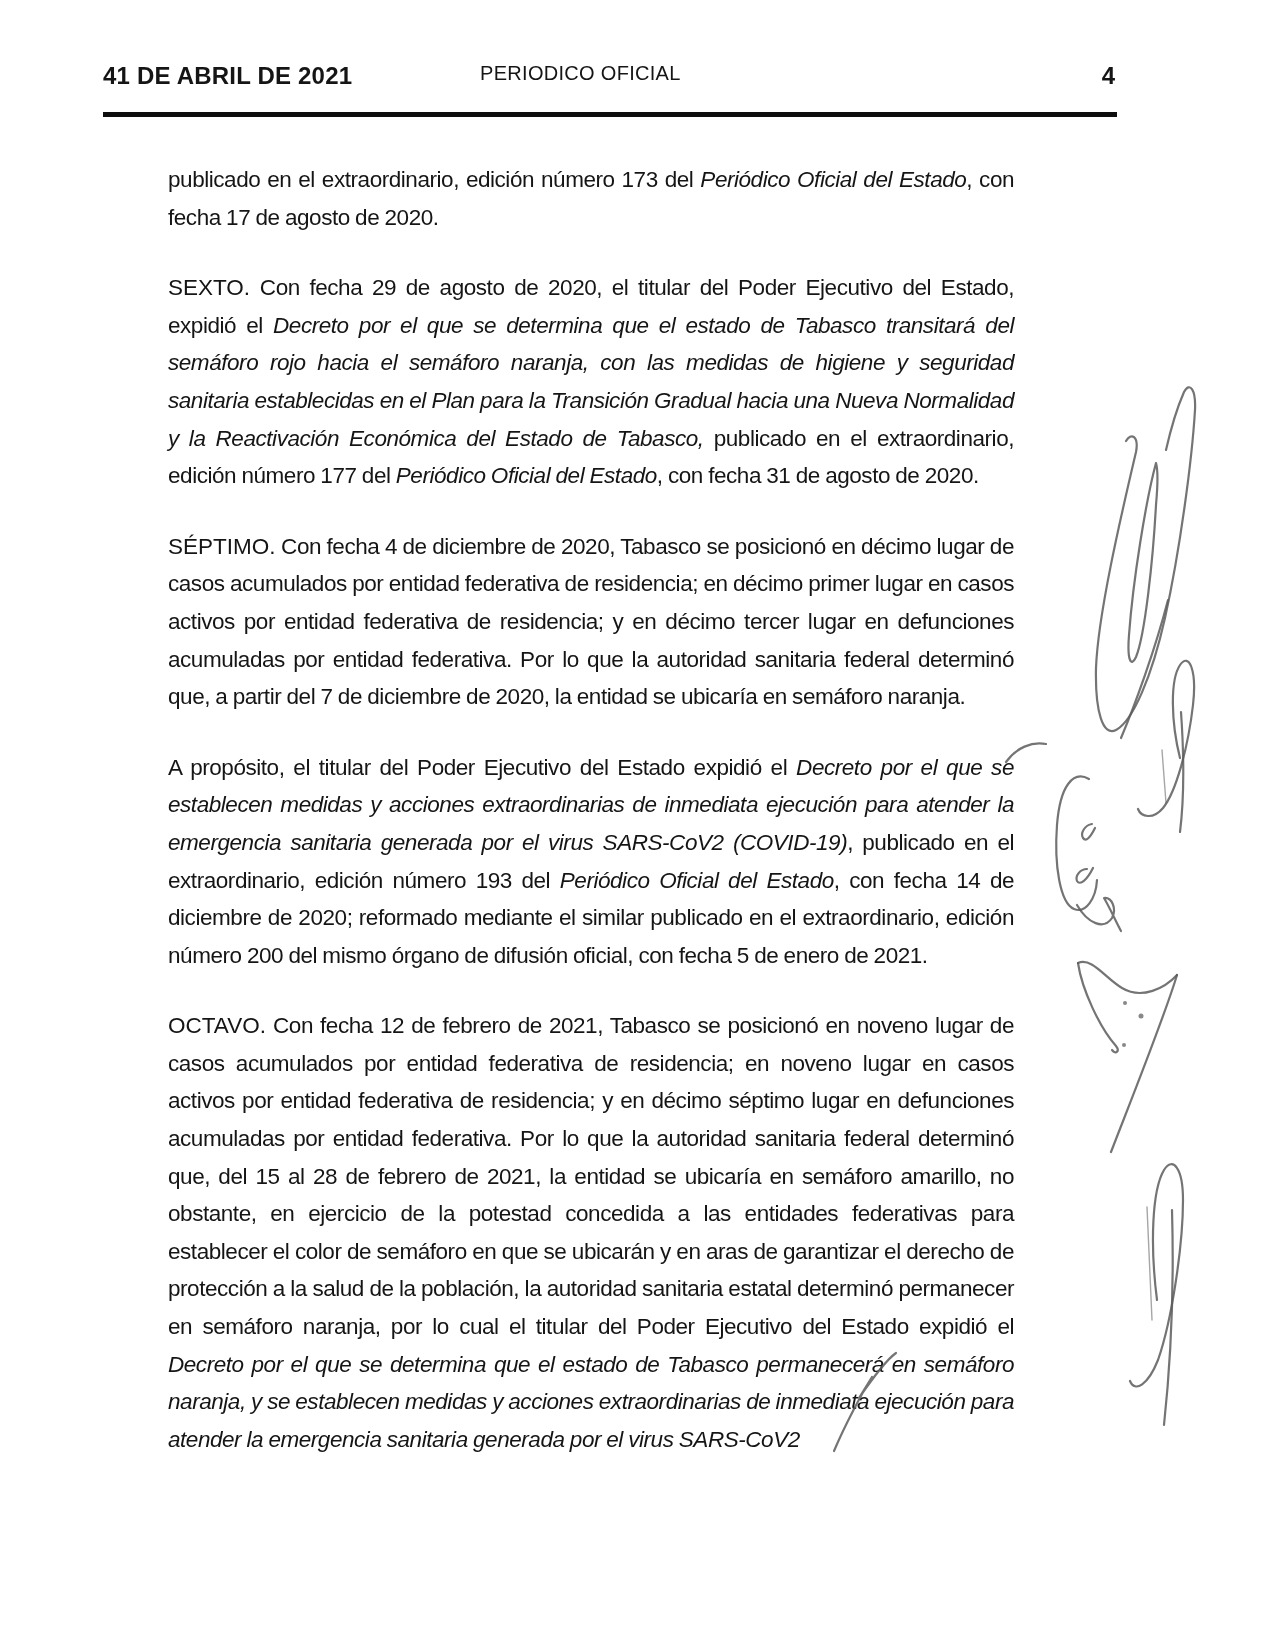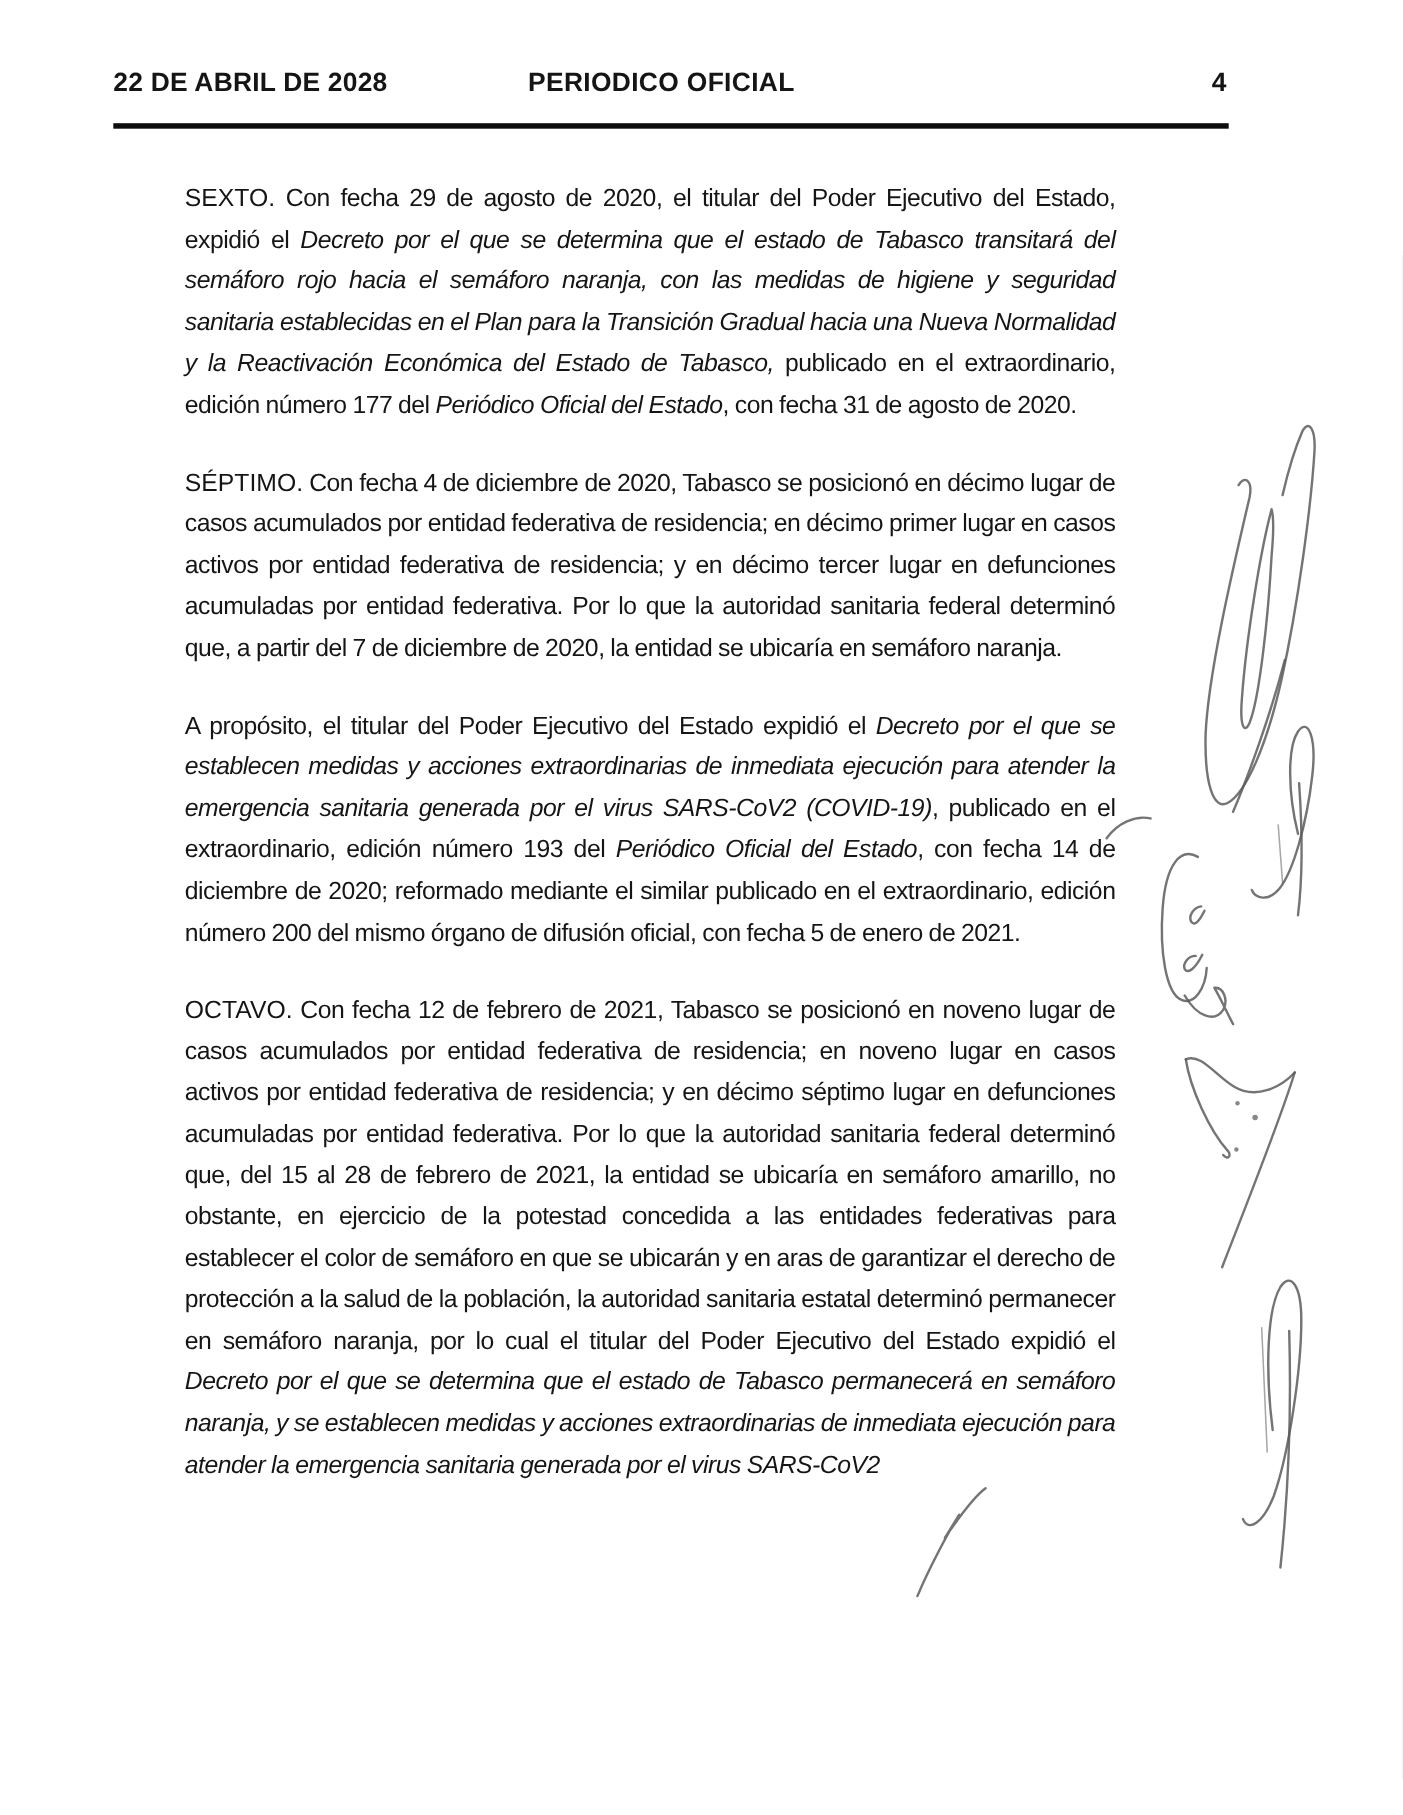--- a/index.html
+++ b/index.html
@@ -13,21 +13,21 @@
     color:#151515;
   }
   
   .hdr-date{
     position:absolute;left:103px;top:62px;
     font-size:24px;font-weight:bold;letter-spacing:.2px;
     white-space:nowrap;
   }
   .hdr-title{
     position:absolute;left:480px;top:62px;
-    font-size:24px;font-weight:bold;letter-spacing:.3px;
+    font-size:20px;font-weight:normal;letter-spacing:.3px;
     white-space:nowrap;
   }
   .hdr-page{
     position:absolute;right:160px;top:62px;
     font-size:24px;font-weight:bold;
   }
   .hdr-rule{
     position:absolute;left:103px;top:112px;
     width:1014px;height:5px;background:#0d0d0d;
   }
@@ -49,27 +49,28 @@
   }
   .ink path{fill:none;stroke:#5c5c5c;stroke-width:2.2;stroke-linecap:round;stroke-linejoin:round;opacity:.85;}
   .ink path.thin{stroke-width:1.4;opacity:.55;}
   .ink circle{fill:#6a6a6a;opacity:.8;}
 </style>
 </head>
 <body>
 
 <div class="page">
 
-  <div class="hdr-date">22 DE ABRIL DE 2028</div>
+  <div class="hdr-date">41 DE ABRIL DE 2021</div>
   <div class="hdr-title">PERIODICO OFICIAL</div>
   <div class="hdr-page">4</div>
   <div class="hdr-rule"></div>
 
   <div class="body-text">
 
+    <p class="para"><span class="rn">publicado en el extraordinario, edición número 173 del </span><span class="ri">Periódico Oficial del Estado</span><span class="rn">, con fecha 17 de agosto de 2020.</span></p>
 
     <p class="para"><span class="rb">SEXTO.</span><span class="rn"> Con fecha 29 de agosto de 2020, el titular del Poder Ejecutivo del Estado, expidió el </span><span class="ri">Decreto por el que se determina que el estado de Tabasco transitará del semáforo rojo hacia el semáforo naranja, con las medidas de higiene y seguridad sanitaria establecidas en el Plan para la Transición Gradual hacia una Nueva Normalidad y la Reactivación Económica del Estado de Tabasco,</span><span class="rn"> publicado en el extraordinario, edición número 177 del </span><span class="ri">Periódico Oficial del Estado</span><span class="rn">, con fecha 31 de agosto de 2020.</span></p>
 
     <p class="para"><span class="rb">SÉPTIMO.</span><span class="rn">  Con fecha 4 de diciembre de 2020, Tabasco se posicionó en décimo lugar de casos acumulados por entidad federativa de residencia; en décimo primer lugar en casos activos por entidad federativa de residencia; y en décimo tercer lugar en defunciones acumuladas por entidad federativa. Por lo que la autoridad sanitaria federal determinó que, a partir del 7 de diciembre de 2020, la entidad se ubicaría en semáforo naranja.</span></p>
 
     <p class="para"><span class="rn">A propósito, el titular del Poder Ejecutivo del Estado expidió el </span><span class="ri">Decreto por el que se establecen medidas y acciones extraordinarias de inmediata ejecución para atender la emergencia sanitaria generada por el virus SARS-CoV2 (COVID-19)</span><span class="rn">, publicado en el extraordinario, edición número 193 del </span><span class="ri">Periódico Oficial del Estado</span><span class="rn">, con fecha 14 de diciembre de 2020; reformado mediante el similar publicado en el extraordinario, edición número 200 del mismo órgano de difusión oficial, con fecha 5 de enero de 2021.</span></p>
 
     <p class="para"><span class="rb">OCTAVO.</span><span class="rn"> Con fecha 12 de febrero de 2021, Tabasco se posicionó en noveno lugar de casos acumulados por entidad federativa de residencia; en noveno lugar en casos activos por entidad federativa de residencia; y en décimo séptimo lugar en defunciones acumuladas por entidad federativa. Por lo que la autoridad sanitaria federal determinó que, del 15 al 28 de febrero de 2021, la entidad se ubicaría en semáforo amarillo, no obstante, en ejercicio de la potestad concedida a las entidades federativas para establecer el color de semáforo en que se ubicarán y en aras de garantizar el derecho de protección a la salud de la población, la autoridad sanitaria estatal determinó permanecer en semáforo naranja, por lo cual el titular del Poder Ejecutivo del Estado expidió el </span><span class="ri">Decreto por el que se determina que el estado de Tabasco permanecerá en semáforo naranja, y se establecen medidas y acciones extraordinarias de inmediata ejecución para atender la emergencia sanitaria generada por el virus SARS-CoV2</span></p>
 
   </div>

